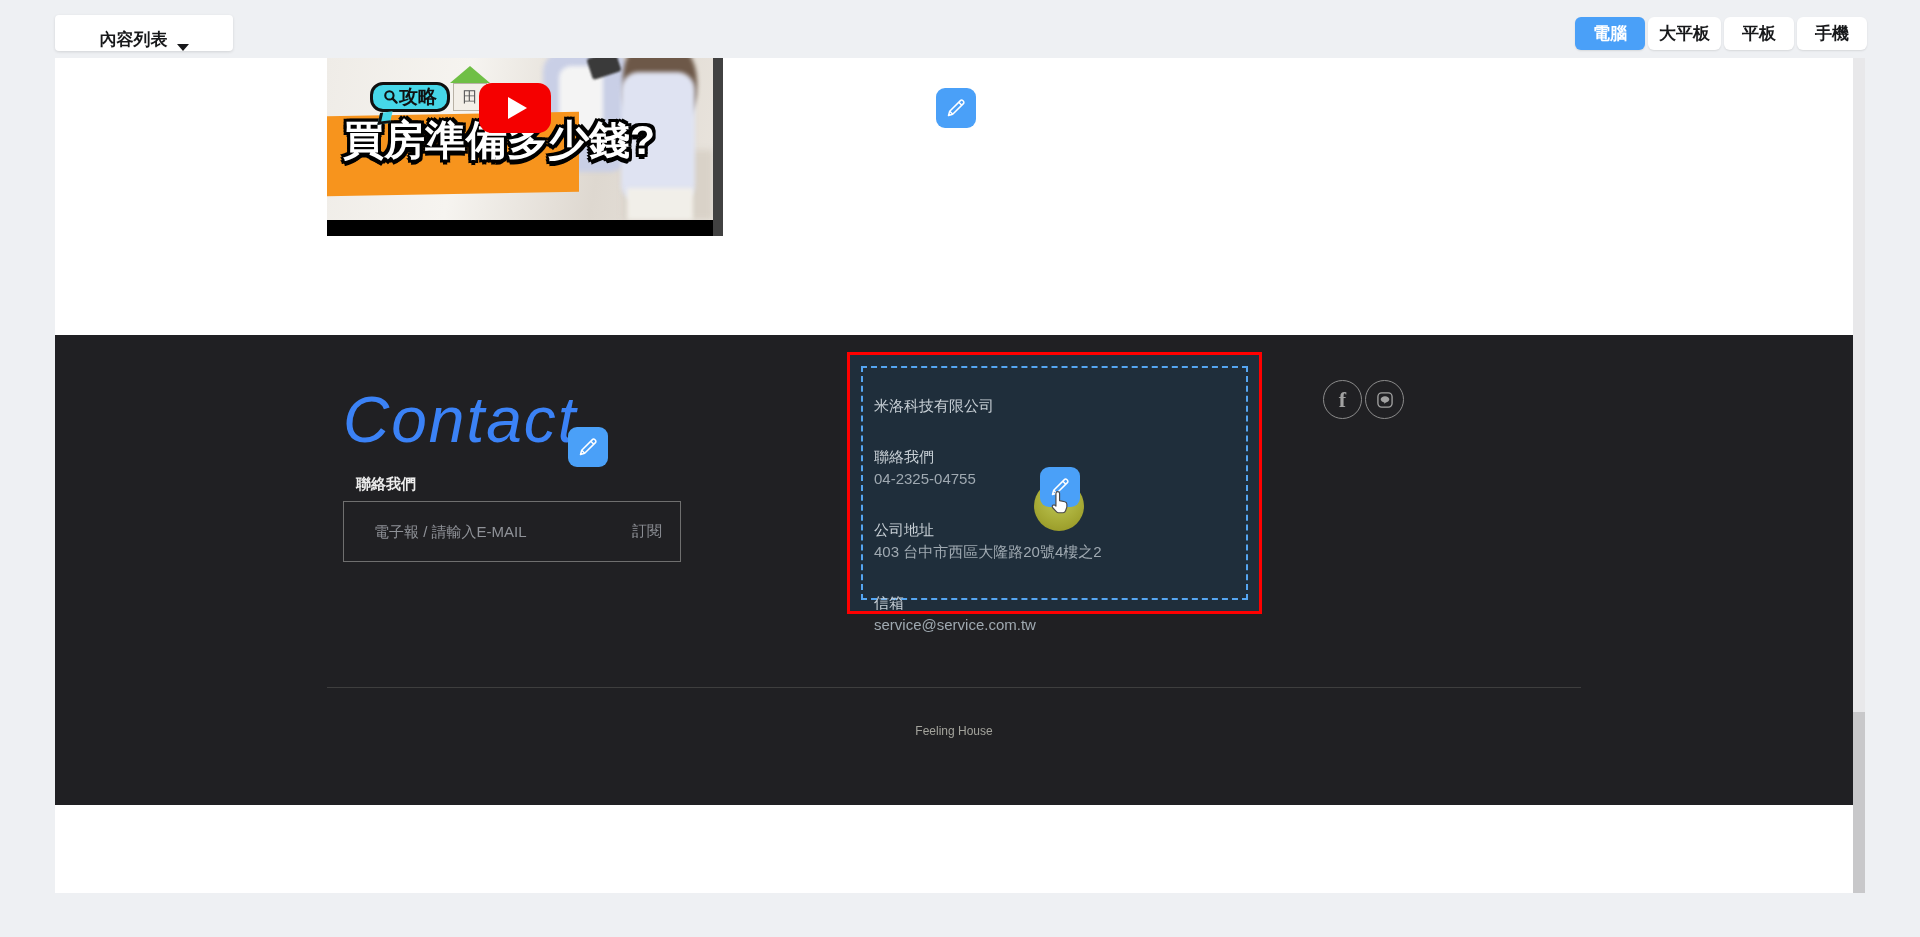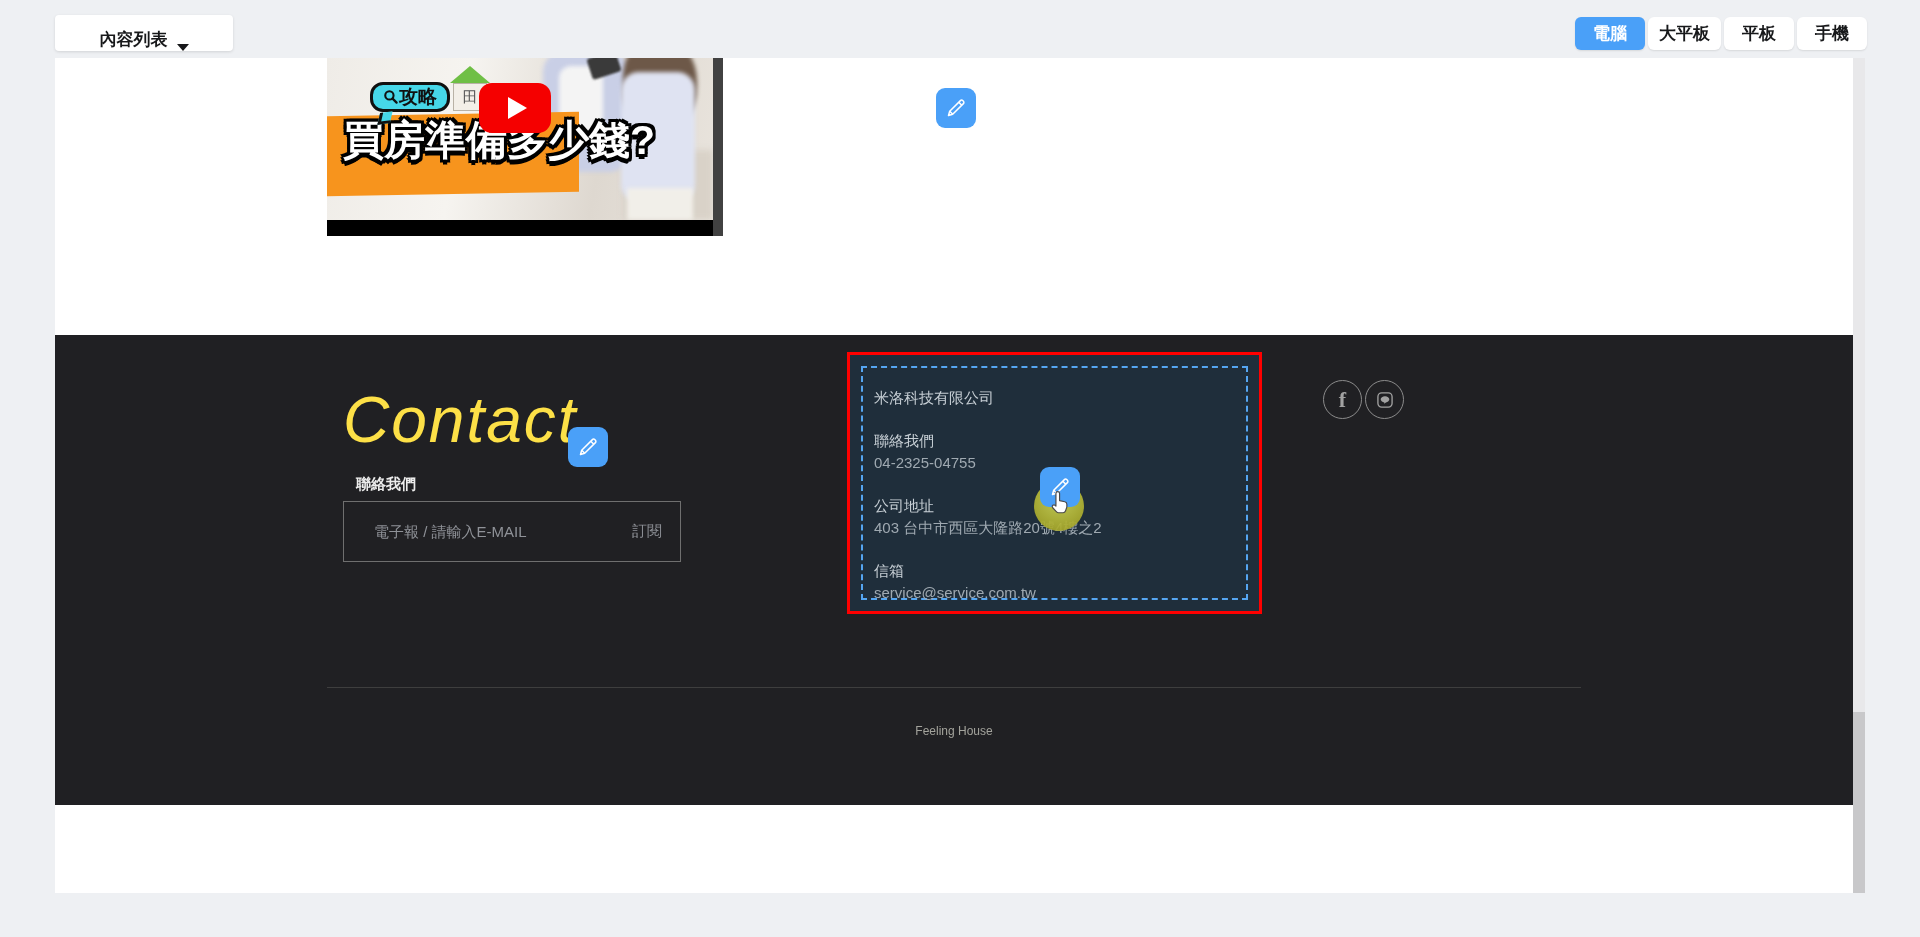--- a/index.html
+++ b/index.html
@@ -62,35 +62,35 @@
 
   
   .edit-btn { position:absolute; width:40px; height:40px; background:#4aa0f8; border:none; border-radius:9px;
     display:flex; align-items:center; justify-content:center; cursor:pointer; }
   .edit-btn svg { width:24px; height:24px; }
   #video-edit { left:881px; top:30px; }
 
   
   .site-footer { position:absolute; left:0; top:277px; width:1798px; height:470px; background:#202023; }
   .contact-title { position:absolute; left:288px; top:48px; font-size:64px; font-style:italic; font-weight:400;
-    color:#fde047; letter-spacing:2px; }
+    color:#3b82f6; letter-spacing:2px; }
   #contact-edit { left:513px; top:92px; }
   .contact-us-label { position:absolute; left:289px; top:140px; font-size:15px; font-weight:700; color:#ececec;margin-left:12px; }
   .newsletter-box { position:absolute; left:288px; top:166px; width:338px; height:61px; border:1px solid #6f6f6f; background:transparent; }
   .newsletter-input { position:absolute; left:0; top:0; width:100%; height:100%; background:transparent; border:none; outline:none;
     padding:0 70px 0 30px; font-size:15px; color:#d8d8d8; font-family:"Liberation Sans","DejaVu Sans",sans-serif; }
   .newsletter-input::placeholder { color:#8f9298; opacity:1; }
   .subscribe-btn { position:absolute; right:18px; top:0; height:100%; background:none; border:none; font-size:15px; color:#8f9298; cursor:pointer; }
 
   
   .selected-block { position:absolute; left:792px; top:17px; width:415px; height:262px;
     background:#1f2e3b; border:3px solid #ff0000; cursor:pointer; }
   .dashed-inner { position:absolute; left:11px; top:11px; right:11px; bottom:11px; border:2px dashed #55a6f2; pointer-events:none; }
   .company-info { position:absolute; left:24px; top:32px; font-size:15px; line-height:22px; }
-  .info-label { color:#c7cfd5; }
+  .info-label { color:#c7cfd5;margin-top:8px; }
   .info-value { color:#9fa9b1; }
   .info-gap { height:21px; }
   #block-edit { left:190px; top:112px; }
   .click-highlight { position:absolute; left:184px; top:126px; width:50px; height:50px; border-radius:50%;
     background:radial-gradient(circle at 50% 35%, #cdd65c 0%, #b3b636 55%, #9b9a1f 100%); opacity:.92; }
   .hand-cursor { position:absolute; left:197px; top:134px; width:26px; height:30px; }
 
   
   .social-icon { position:absolute; top:45px; width:39px; height:39px; border:1px solid #8b8b8b; border-radius:50%;
     display:flex; align-items:center; justify-content:center; cursor:pointer; background:transparent; }

